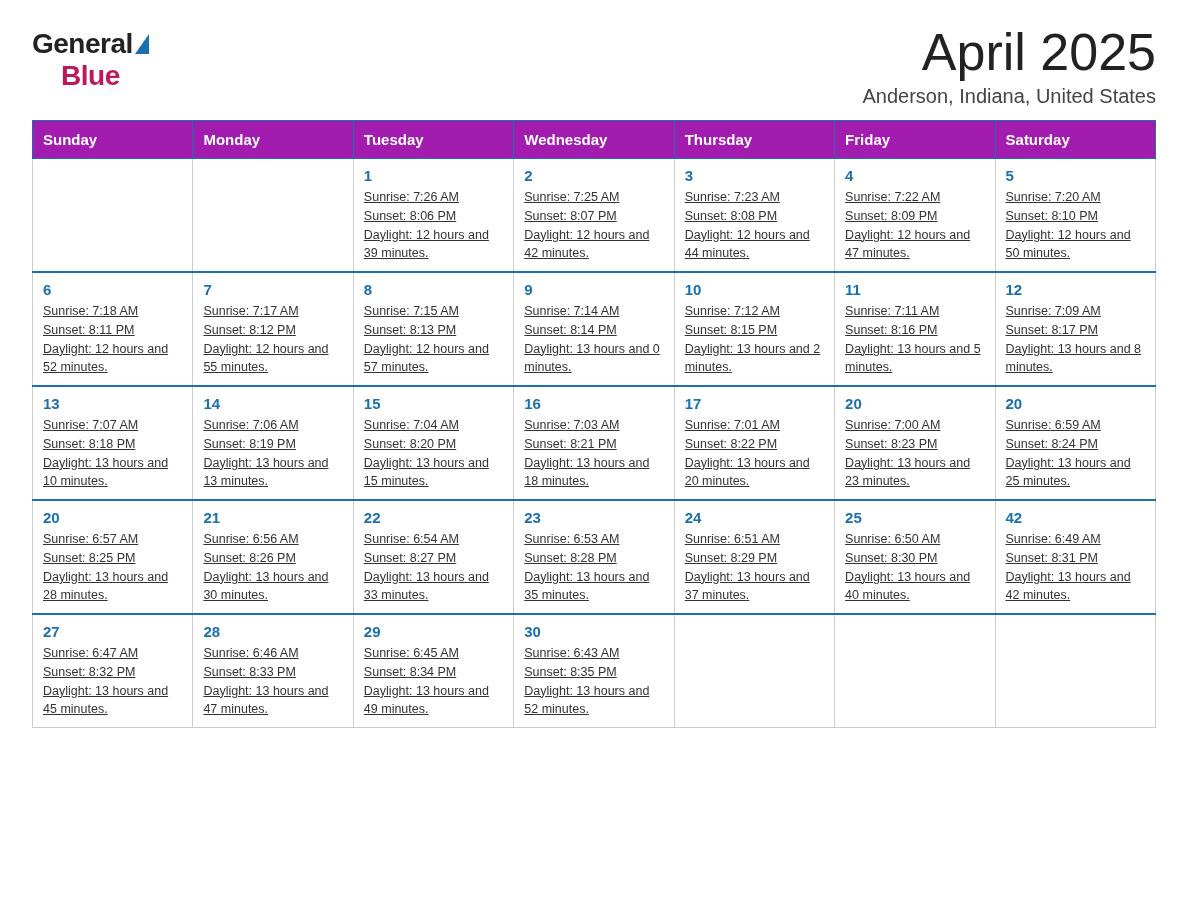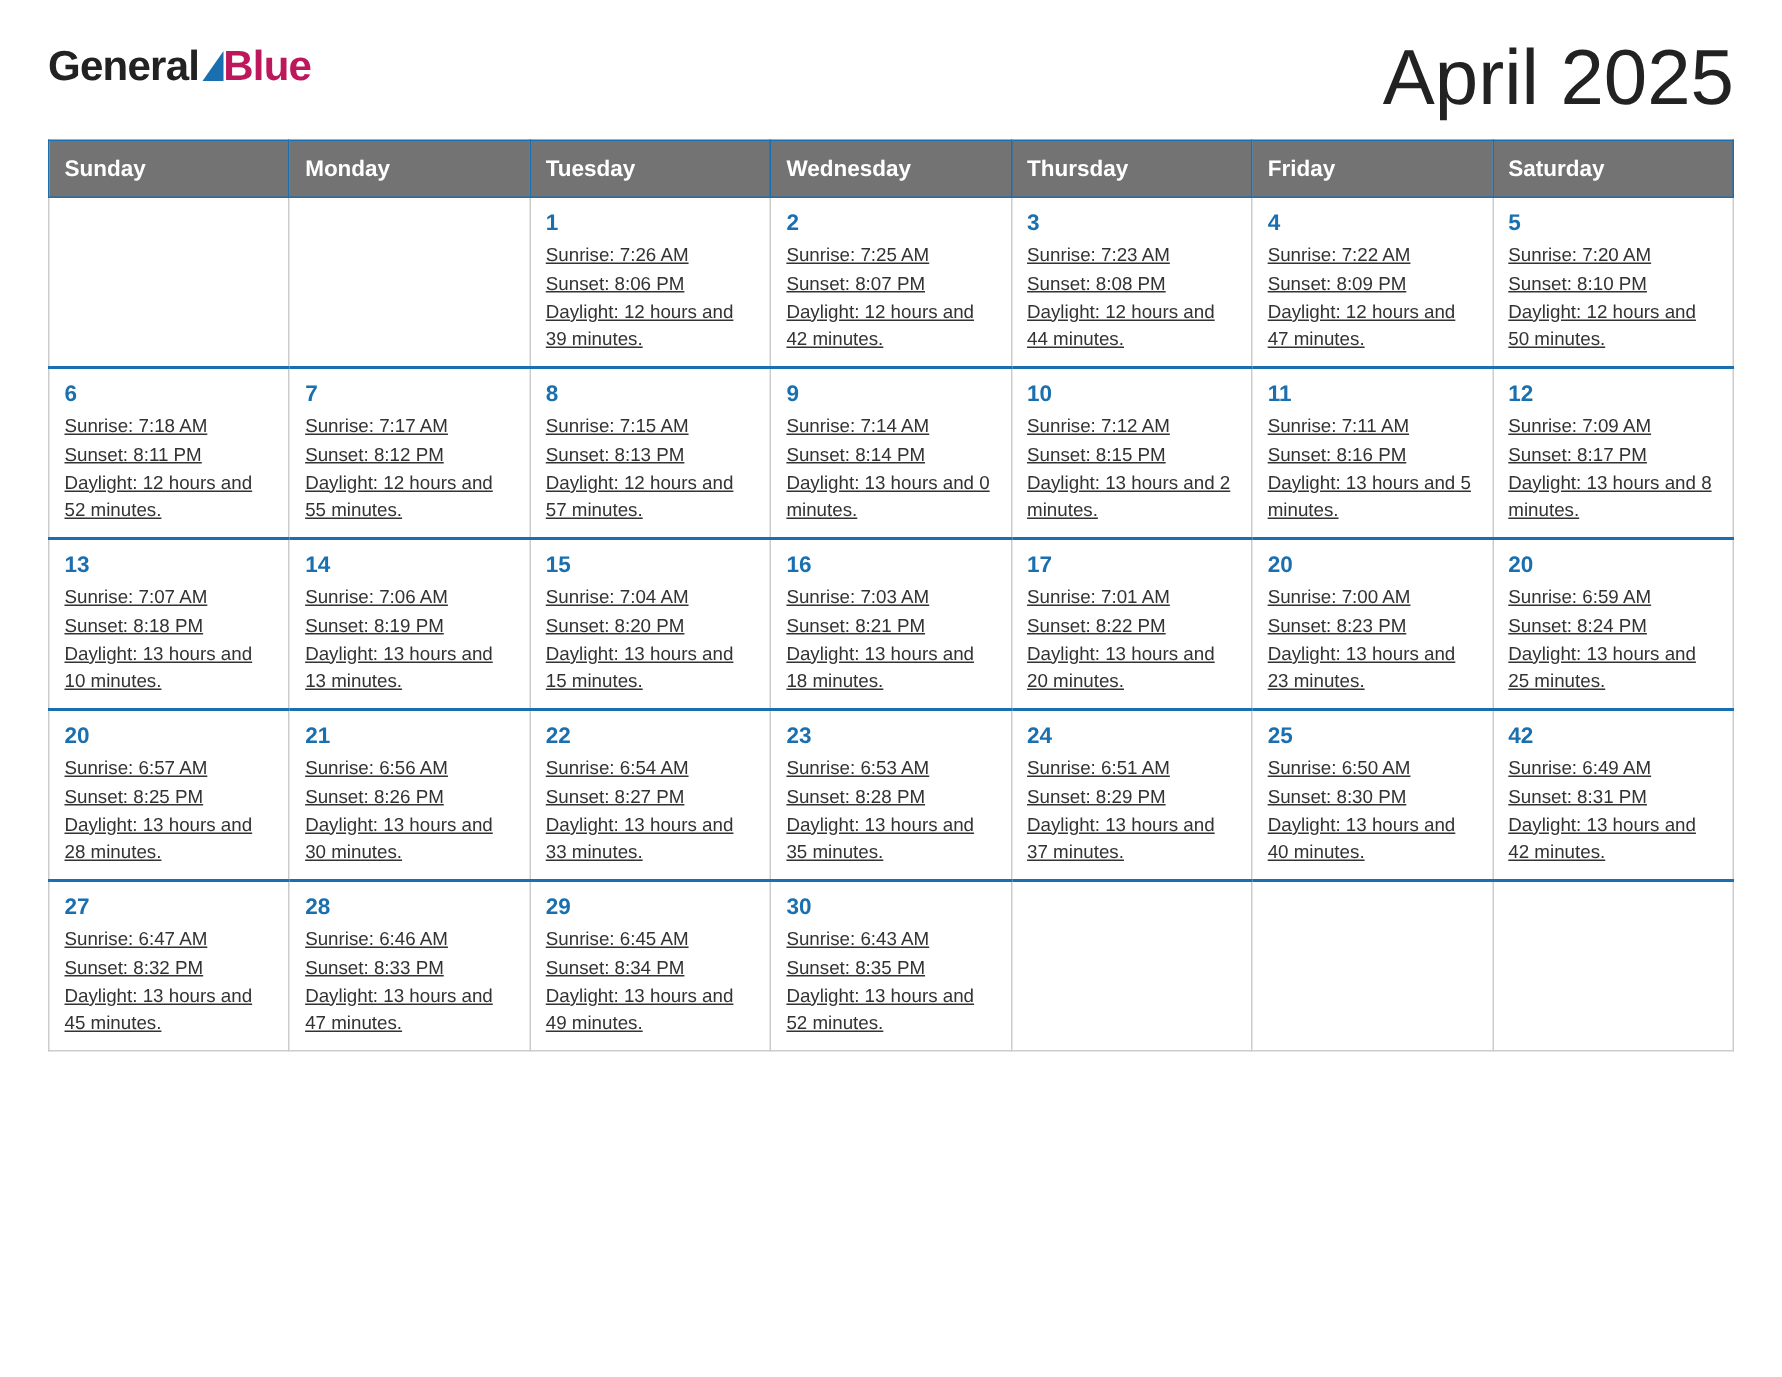--- a/index.html
+++ b/index.html
@@ -12,21 +12,21 @@
       min-height: 918px;
     }
     .header-row {
       display: flex;
       justify-content: space-between;
       align-items: flex-start;
       margin-bottom: 8px;
     }
     .logo {
       display: flex;
-      flex-direction: row;
+      flex-direction: column;
       align-items: center;
       margin-top: 4px;
     }
     .logo-text {
       display: flex;
       align-items: center;
     }
     .logo-general {
       font-size: 28px;
       font-weight: bold;
@@ -62,21 +62,21 @@
       font-size: 20px;
       color: #444;
       margin-top: 4px;
     }
     .calendar-table {
       width: 100%;
       border-collapse: collapse;
       margin-top: 12px;
     }
     .calendar-table th {
-      background-color: #737373;
+      background-color: #a21caf;
       color: #fff;
       font-size: 15px;
       font-weight: bold;
       padding: 10px 10px;
       text-align: left;
       border: 1px solid #1a6faf;
     }
     .calendar-table td {
       vertical-align: top;
       padding: 8px 10px;
@@ -112,20 +112,21 @@
 <div class="header-row">
   <div class="logo">
     <div class="logo-text">
       <span class="logo-general">General</span>
       <span class="logo-triangle"></span>
     </div>
     <span class="logo-blue">Blue</span>
   </div>
   <div class="title-block">
     <div class="title-month">April 2025</div>
+    <div class="title-location">Anderson, Indiana, United States</div>
   </div>
 </div>
 
 <table class="calendar-table">
   <thead>
     <tr>
     <th>Sunday</th>
         <th>Monday</th>
         <th>Tuesday</th>
         <th>Wednesday</th>

